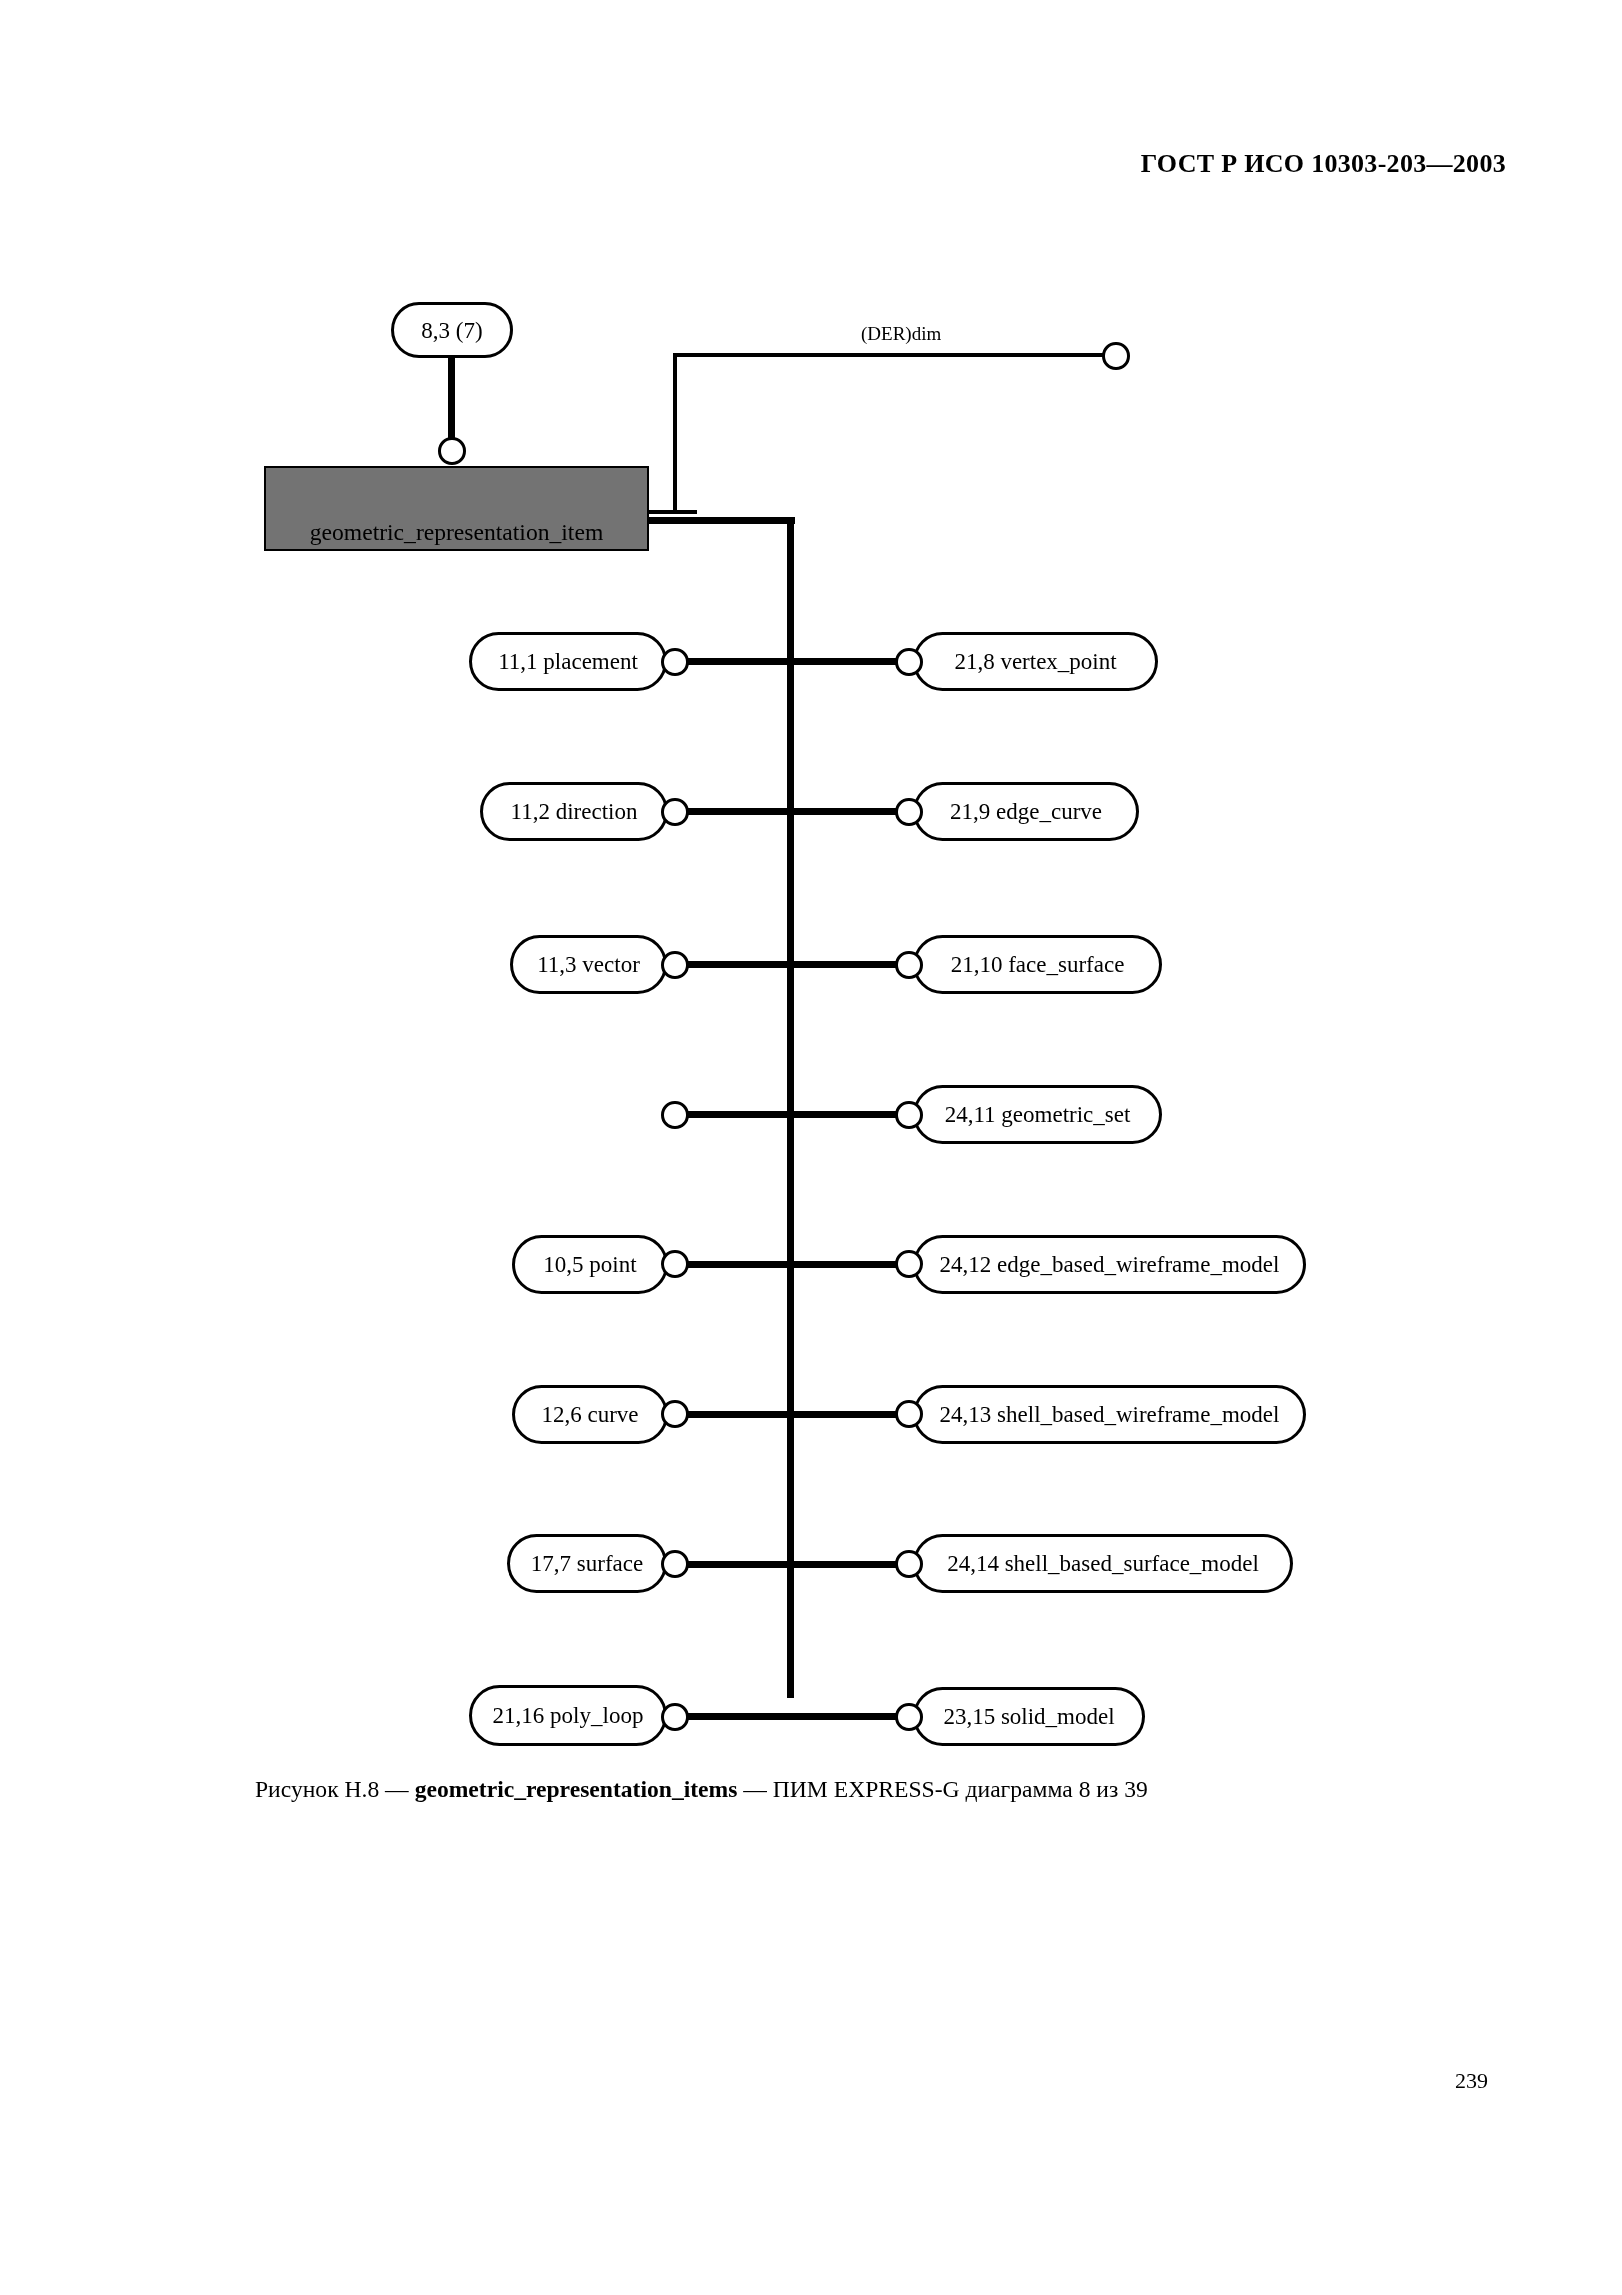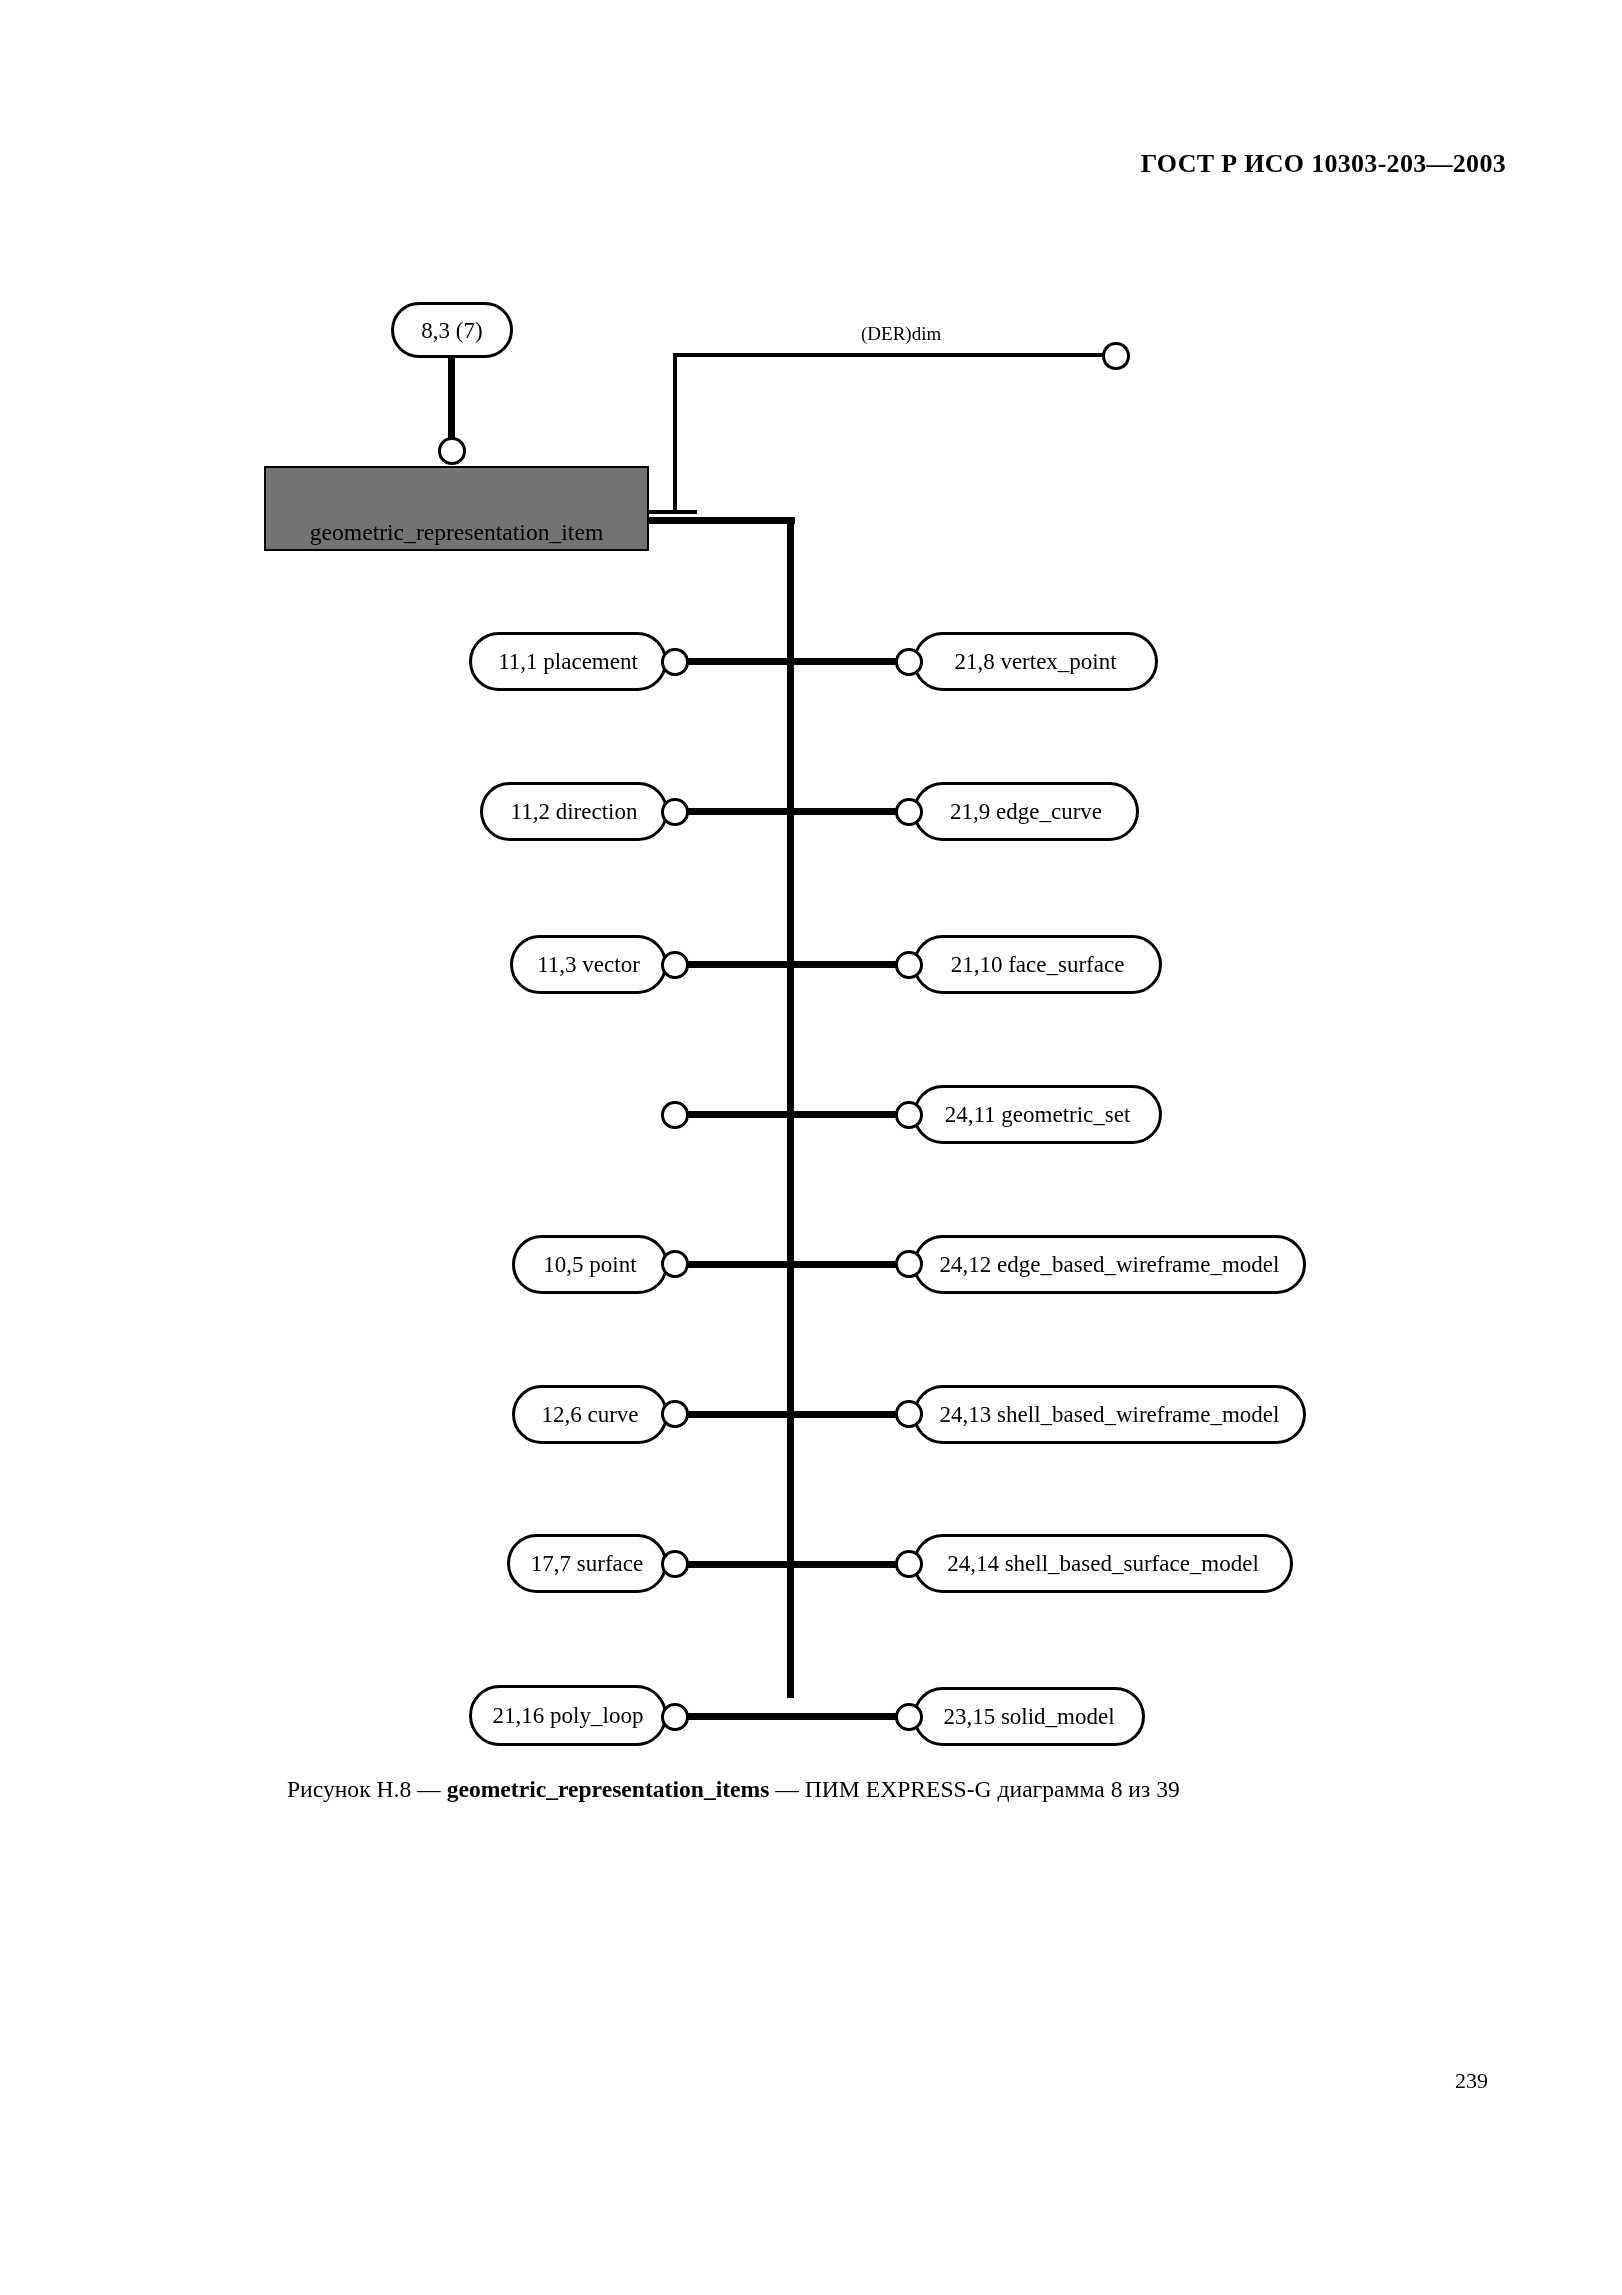--- a/index.html
+++ b/index.html
@@ -38,21 +38,20 @@
     white-space: nowrap;
   }
 
   
   #figure-caption {
     position: absolute;
     left: 255px;
     top: 1776px;
     font-size: 23.6px;
     white-space: nowrap;
-    margin-left: 32px;
   }
   #figure-caption b { font-weight: bold; }
 
   
   #diagram {
     position: absolute;
     left: 0;
     top: 0;
     width: 1622px;
     height: 1767px;

